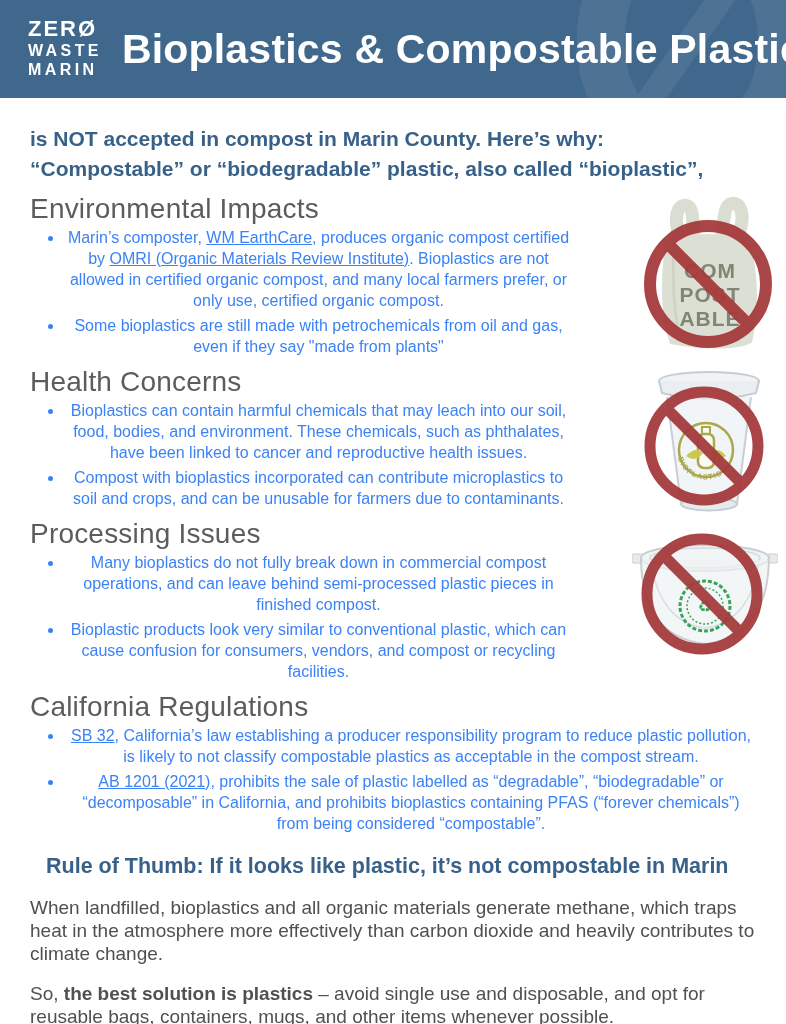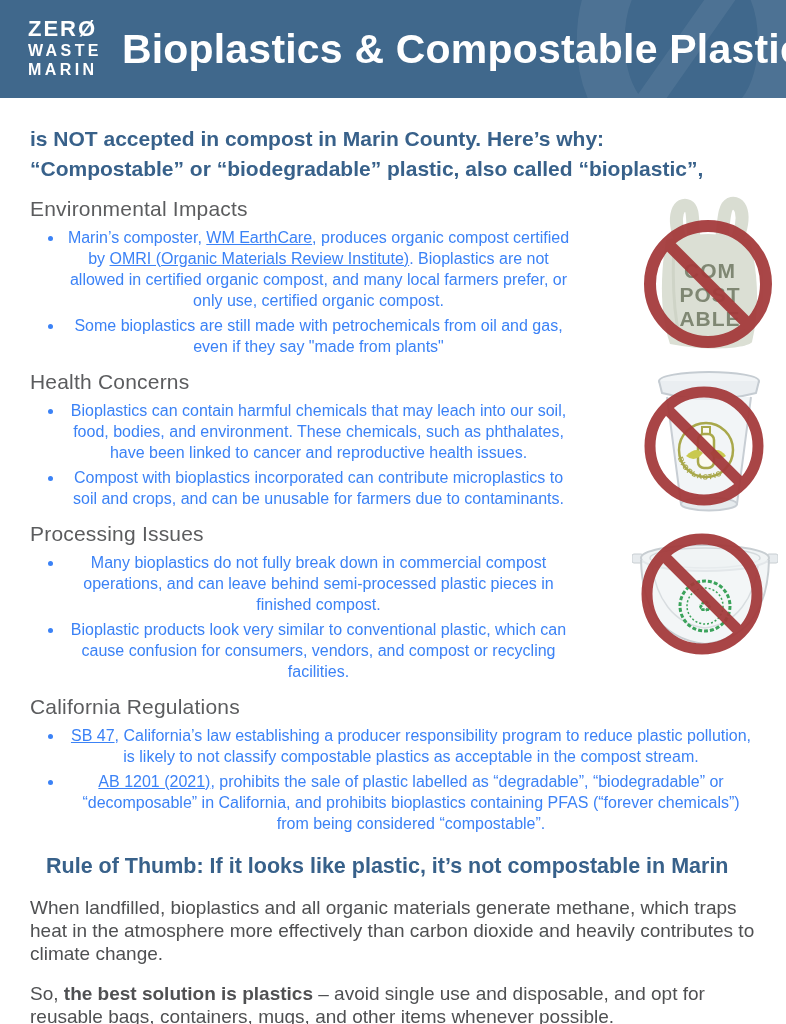--- a/index.html
+++ b/index.html
@@ -16,21 +16,21 @@
   .logo .l2, .logo .l3 { font-size:16px; letter-spacing:3.4px; line-height:1.22; }
   .title { color:#ffffff; font-size:41px; font-weight:bold; margin:0 0 0 20px;
            letter-spacing:0.2px; z-index:1; white-space:nowrap; }
 
   
   main { padding:0 30px; }
   .intro { margin:26px 0 0 0; color:#38618A; font-weight:bold; font-size:21px; line-height:1.42; }
   .intro span { display:block; }
 
   .topic { margin-top:10px; }
-  .topic h2 { margin:0; font-size:21px; font-weight:400; color:#5B5C5E;
+  .topic h2 { margin:0; font-size:28px; font-weight:400; color:#5B5C5E;
               line-height:30px; letter-spacing:0.2px; }
   .topic ul { margin:3px 0 0 0; padding-left:34px; }
   .topic li { font-size:16px; line-height:21px; color:#3b82f6; margin-bottom:4px; padding-left:2px;text-align:center; }
   .topic.narrow li { max-width:505px; }
   .topic.full li { max-width:706px; }
   .doc-link { color:inherit; text-decoration:underline; cursor:pointer; }
 
   .rule { margin-top:18px; }
   .rule h2 { margin:16px; font-size:21.5px; font-weight:bold; color:#38618A; line-height:28px; }
   .rule p { margin:6px 0 0 0; font-size:19px; line-height:23px; color:#4F5052; max-width:732px; }
@@ -84,21 +84,21 @@
         <section class="topic narrow">
           <h2>Processing Issues</h2>
           <ul>
             <li><span>Many bioplastics do not fully break down in commercial compost operations, and can leave behind semi-processed plastic pieces in finished compost.</span></li>
             <li><span>Bioplastic products look very similar to conventional plastic, which can cause confusion for consumers, vendors, and compost or recycling facilities.</span></li>
           </ul>
         </section>
         <section class="topic full">
           <h2>California Regulations</h2>
           <ul>
-            <li><a class="doc-link" href="#">SB 47</a><span>, California’s law establishing a producer responsibility program to reduce plastic pollution, is likely to not classify compostable plastics as acceptable in the compost stream.</span></li>
+            <li><a class="doc-link" href="#">SB 32</a><span>, California’s law establishing a producer responsibility program to reduce plastic pollution, is likely to not classify compostable plastics as acceptable in the compost stream.</span></li>
             <li><a class="doc-link" href="#">AB 1201 (2021)</a><span>, prohibits the sale of plastic labelled as “degradable”, “biodegradable” or “decomposable” in California, and prohibits bioplastics containing PFAS (“forever chemicals”) from being considered “compostable”.</span></li>
           </ul>
         </section>
       </div>
 
     <section class="rule">
       <h2>Rule of Thumb: If it looks like plastic, it’s not compostable in Marin</h2>
       <p>When landfilled, bioplastics and all organic materials generate methane, which traps heat in the atmosphere more effectively than carbon dioxide and heavily contributes to climate change.</p>
       <p class="second"><span>So, </span><strong>the best solution is plastics</strong><span> – avoid single use and disposable, and opt for reusable bags, containers, mugs, and other items whenever possible.</span></p>
     </section>

